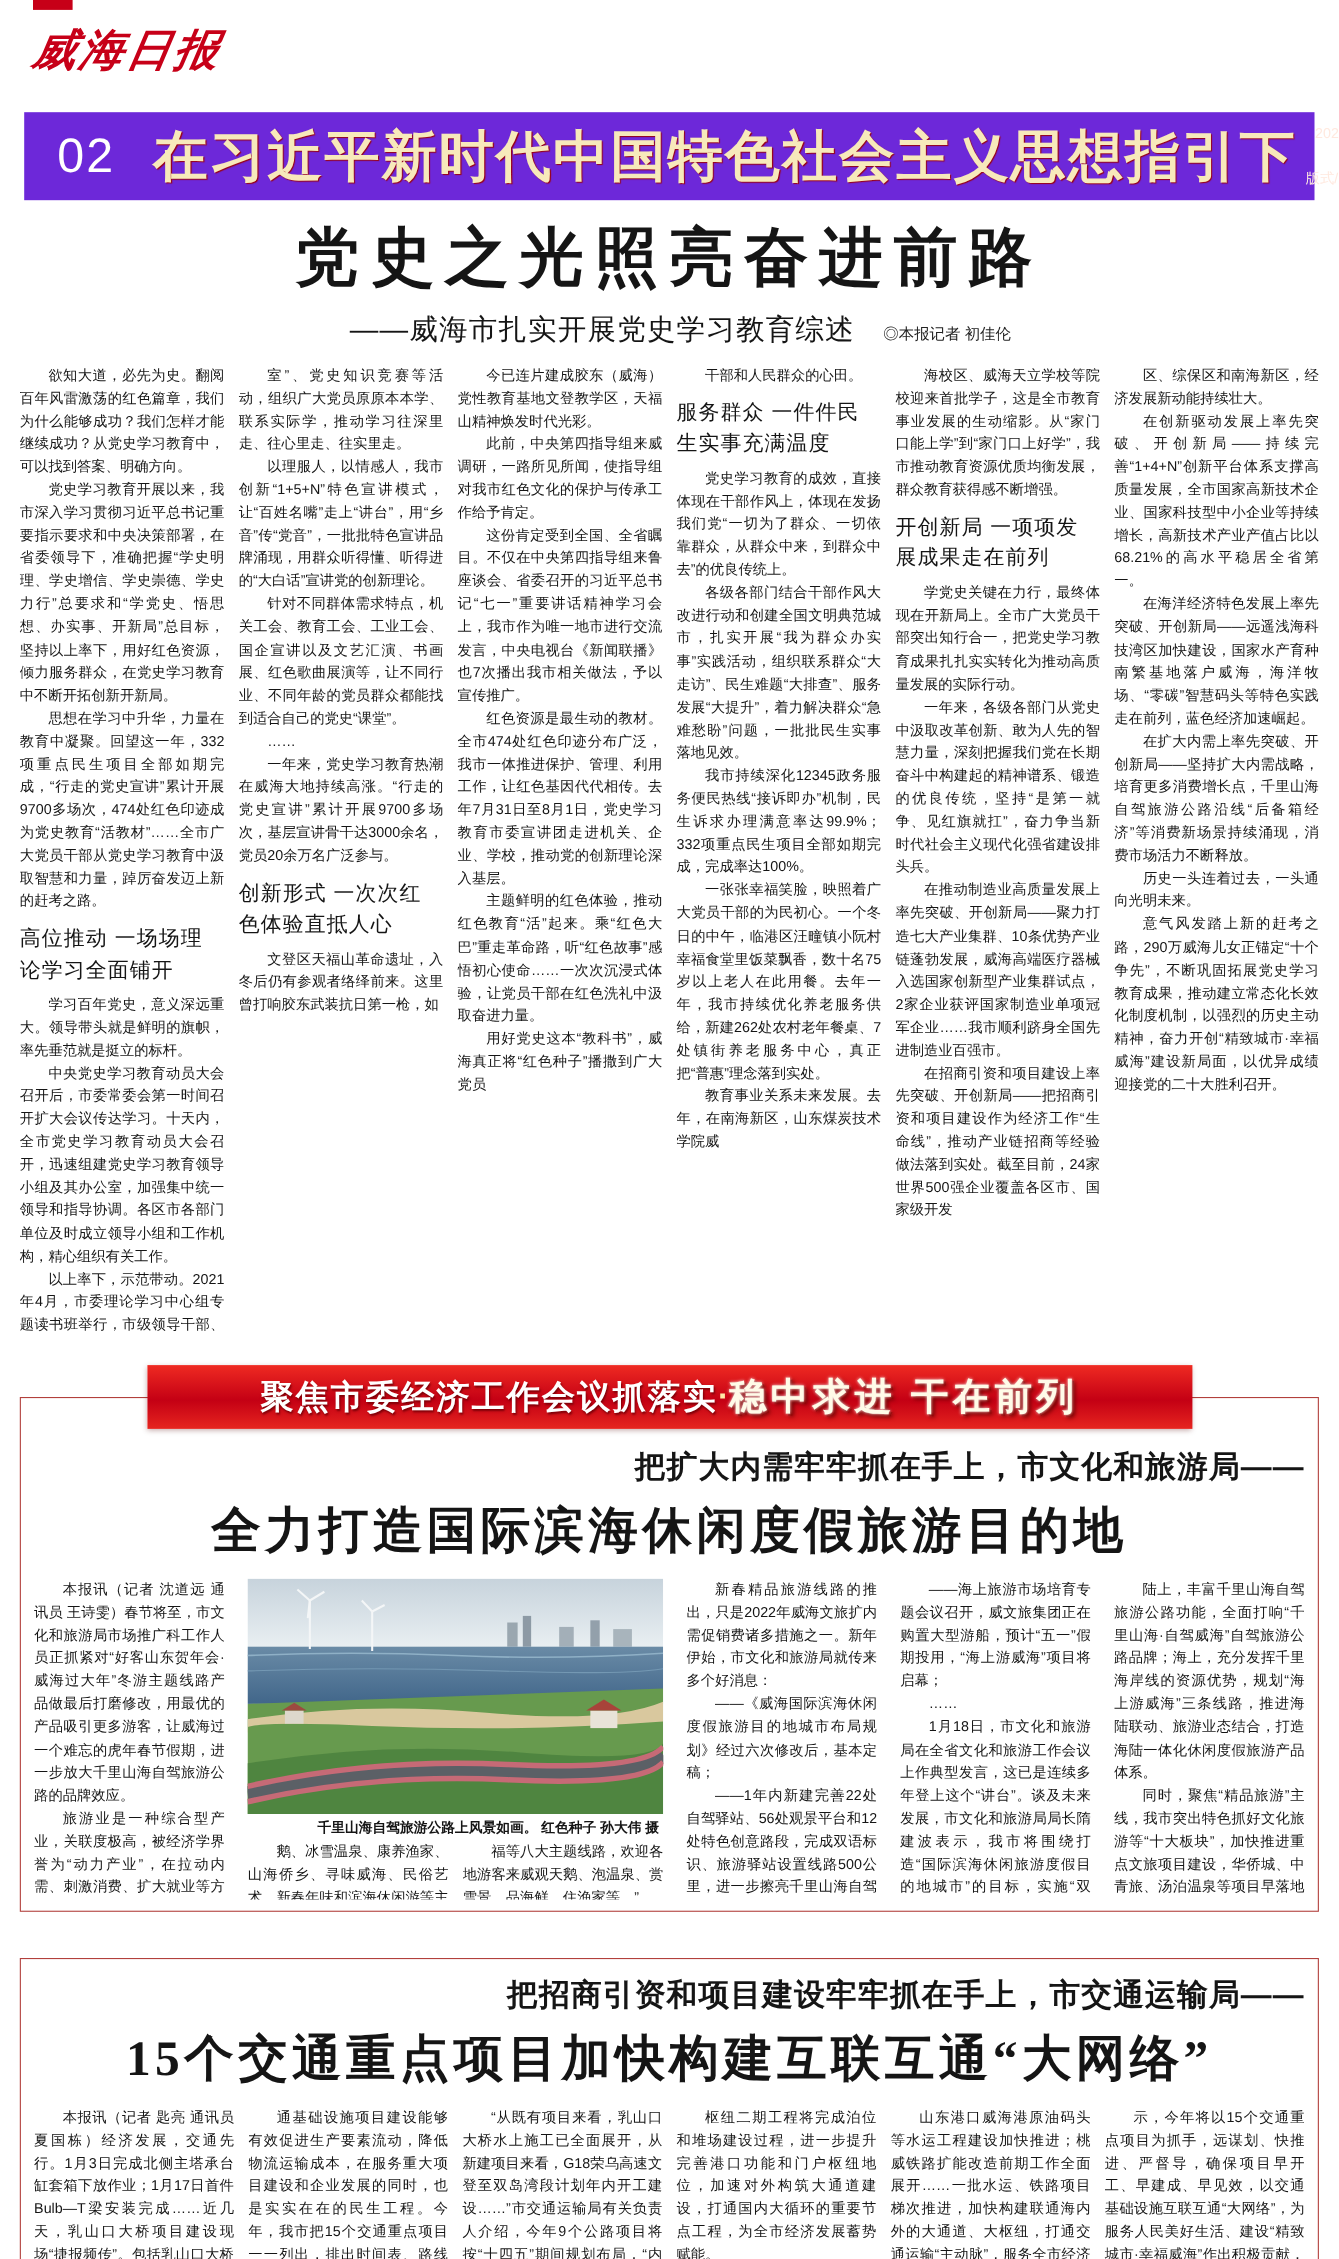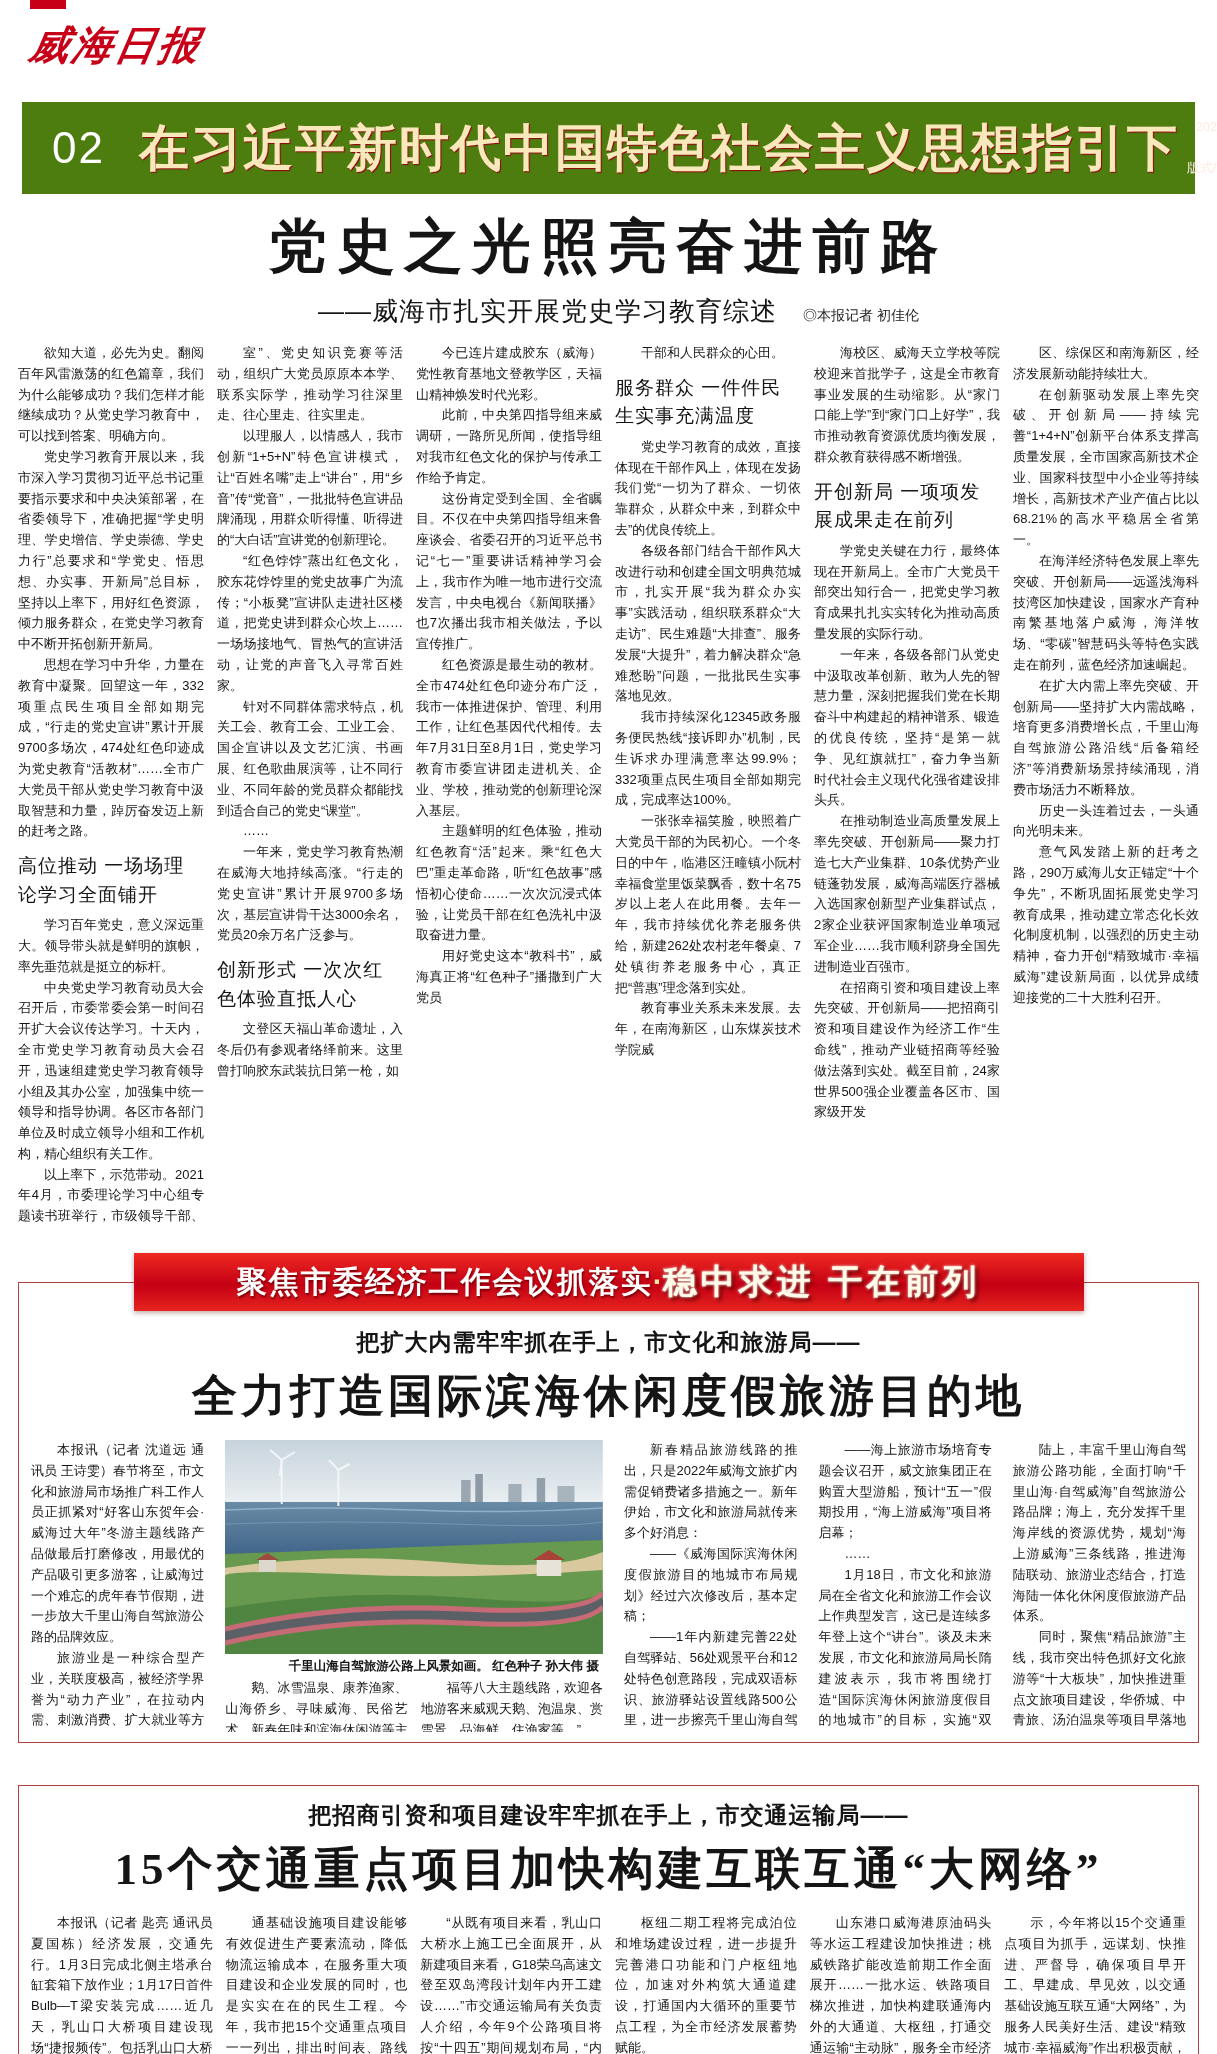--- a/index.html
+++ b/index.html
@@ -5,21 +5,21 @@
   html,body{margin:0;padding:0;}
   body{width:1217px;height:2054px;background:#fff;color:#151515;
        font-family:"Liberation Sans",sans-serif;overflow:hidden;position:relative;}
   
   .masthead{position:relative;height:102px;}
   .corner-mark{position:absolute;left:30px;top:0;width:36px;height:9px;background:#c70018;}
   .logo{position:absolute;left:30px;top:18px;font-family:"DejaVu Serif",serif;
         font-style:italic;font-weight:bold;font-size:40px;color:#c70018;
         transform:skewX(-10deg);letter-spacing:3px;}
   
-  .topbar{margin:0 22px;height:92px;background:#4d7c0f;display:flex;align-items:center;}
+  .topbar{margin:0 22px;height:80px;background:#6d28d9;display:flex;align-items:center;}
   .pageno{font-size:44px;color:#fff;margin:0 34px 0 30px;letter-spacing:2px;}
   .slogan{flex:1;text-align:center;font-size:50px;font-weight:bold;color:#f7e9bb;
           letter-spacing:2px;text-shadow:1px 1px 1px #9b0010;white-space:nowrap;}
   .dates{text-align:right;font-size:13px;line-height:1.6;color:#ffe9df;
          margin:0 14px 0 8px;white-space:nowrap;}
   
   .h1{text-align:center;font-size:58px;font-weight:bold;font-family:"Liberation Serif",serif;
       letter-spacing:10px;margin:14px 0 2px;}
   .subline{display:flex;justify-content:center;align-items:baseline;gap:26px;margin-top:8px;padding-left:20px;}
   .sub{font-size:26px;letter-spacing:1px;}
@@ -35,21 +35,21 @@
            display:flex;align-items:center;justify-content:center;
            box-shadow:0 2px 5px rgba(80,0,0,.35);}
   .b-left{color:#fff;font-size:30px;font-weight:bold;letter-spacing:2px;text-shadow:1px 2px 2px #7c0008;}
   .b-dot{color:#ffe9a8;font-size:30px;font-weight:bold;}
   .b-right{color:#fffbe8;font-size:34px;font-weight:bold;letter-spacing:4px;
            text-shadow:0 0 3px #fff,2px 2px 0 #8e0000,3px 3px 4px #600;}
   
   .box{margin:0 18px;border:1px solid #b2403c;padding:10px 12px;position:relative;z-index:1;}
   .box2{margin-top:29px;padding-top:44px;}
   .box3{margin-top:42px;padding-top:14px;}
-  .kicker{text-align:center;font-size:23px;font-weight:bold;letter-spacing:1px;}
+  .kicker{text-align:right;font-size:28px;font-weight:bold;letter-spacing:1px;}
   .h2{text-align:center;font-size:45px;font-weight:bold;font-family:"Liberation Serif",serif;
       letter-spacing:4px;margin:8px 0 14px;}
   .body2{display:flex;gap:21px;height:292px;overflow:hidden;}
   .body3{display:flex;gap:13px;height:188px;overflow:hidden;margin-top:2px;}
   .photo-wrap{flex:2.18;display:flex;flex-direction:column;min-width:0;}
   .photo{width:100%;height:214px;display:block;}
   .caption-line{font-size:12.5px;font-weight:bold;text-align:right;padding:4px 4px 3px;}
   .subrow{display:flex;gap:13px;flex:1;overflow:hidden;}
   .subrow .subcol{flex:1;overflow:hidden;}
 </style>
@@ -83,21 +83,20 @@
         <p class="para">党史学习教育开展以来，我市深入学习贯彻习近平总书记重要指示要求和中央决策部署，在省委领导下，准确把握“学史明理、学史增信、学史崇德、学史力行”总要求和“学党史、悟思想、办实事、开新局”总目标，坚持以上率下，用好红色资源，倾力服务群众，在党史学习教育中不断开拓创新开新局。</p>
         <p class="para">思想在学习中升华，力量在教育中凝聚。回望这一年，332项重点民生项目全部如期完成，“行走的党史宣讲”累计开展9700多场次，474处红色印迹成为党史教育“活教材”……全市广大党员干部从党史学习教育中汲取智慧和力量，踔厉奋发迈上新的赶考之路。</p>
         <div class="subhead">高位推动 一场场理论学习全面铺开</div>
         <p class="para">学习百年党史，意义深远重大。领导带头就是鲜明的旗帜，率先垂范就是挺立的标杆。</p>
         <p class="para">中央党史学习教育动员大会召开后，市委常委会第一时间召开扩大会议传达学习。十天内，全市党史学习教育动员大会召开，迅速组建党史学习教育领导小组及其办公室，加强集中统一领导和指导协调。各区市各部门单位及时成立领导小组和工作机构，精心组织有关工作。</p>
         <p class="para">以上率下，示范带动。2021年4月，市委理论学习中心组专题读书班举行，市级领导干部、市管干部和各区市、开发区党政主要负责同志读原著、学原文，在交流研讨中凝聚奋进共识。</p>
       </div>
     <div class="col">
         <p class="para">室”、党史知识竞赛等活动，组织广大党员原原本本学、联系实际学，推动学习往深里走、往心里走、往实里走。</p>
         <p class="para">以理服人，以情感人，我市创新“1+5+N”特色宣讲模式，让“百姓名嘴”走上“讲台”，用“乡音”传“党音”，一批批特色宣讲品牌涌现，用群众听得懂、听得进的“大白话”宣讲党的创新理论。</p>
-        <p class="para">“红色饽饽”蒸出红色文化，胶东花饽饽里的党史故事广为流传；“小板凳”宣讲队走进社区楼道，把党史讲到群众心坎上……一场场接地气、冒热气的宣讲活动，让党的声音飞入寻常百姓家。</p>
         <p class="para">针对不同群体需求特点，机关工会、教育工会、工业工会、国企宣讲以及文艺汇演、书画展、红色歌曲展演等，让不同行业、不同年龄的党员群众都能找到适合自己的党史“课堂”。</p>
         <p class="para">……</p>
         <p class="para">一年来，党史学习教育热潮在威海大地持续高涨。“行走的党史宣讲”累计开展9700多场次，基层宣讲骨干达3000余名，党员20余万名广泛参与。</p>
         <div class="subhead">创新形式 一次次红色体验直抵人心</div>
         <p class="para">文登区天福山革命遗址，入冬后仍有参观者络绎前来。这里曾打响胶东武装抗日第一枪，如</p>
       </div>
     <div class="col">
         <p class="para">今已连片建成胶东（威海）党性教育基地文登教学区，天福山精神焕发时代光彩。</p>
         <p class="para">此前，中央第四指导组来威调研，一路所见所闻，使指导组对我市红色文化的保护与传承工作给予肯定。</p>
         <p class="para">这份肯定受到全国、全省瞩目。不仅在中央第四指导组来鲁座谈会、省委召开的习近平总书记“七一”重要讲话精神学习会上，我市作为唯一地市进行交流发言，中央电视台《新闻联播》也7次播出我市相关做法，予以宣传推广。</p>

